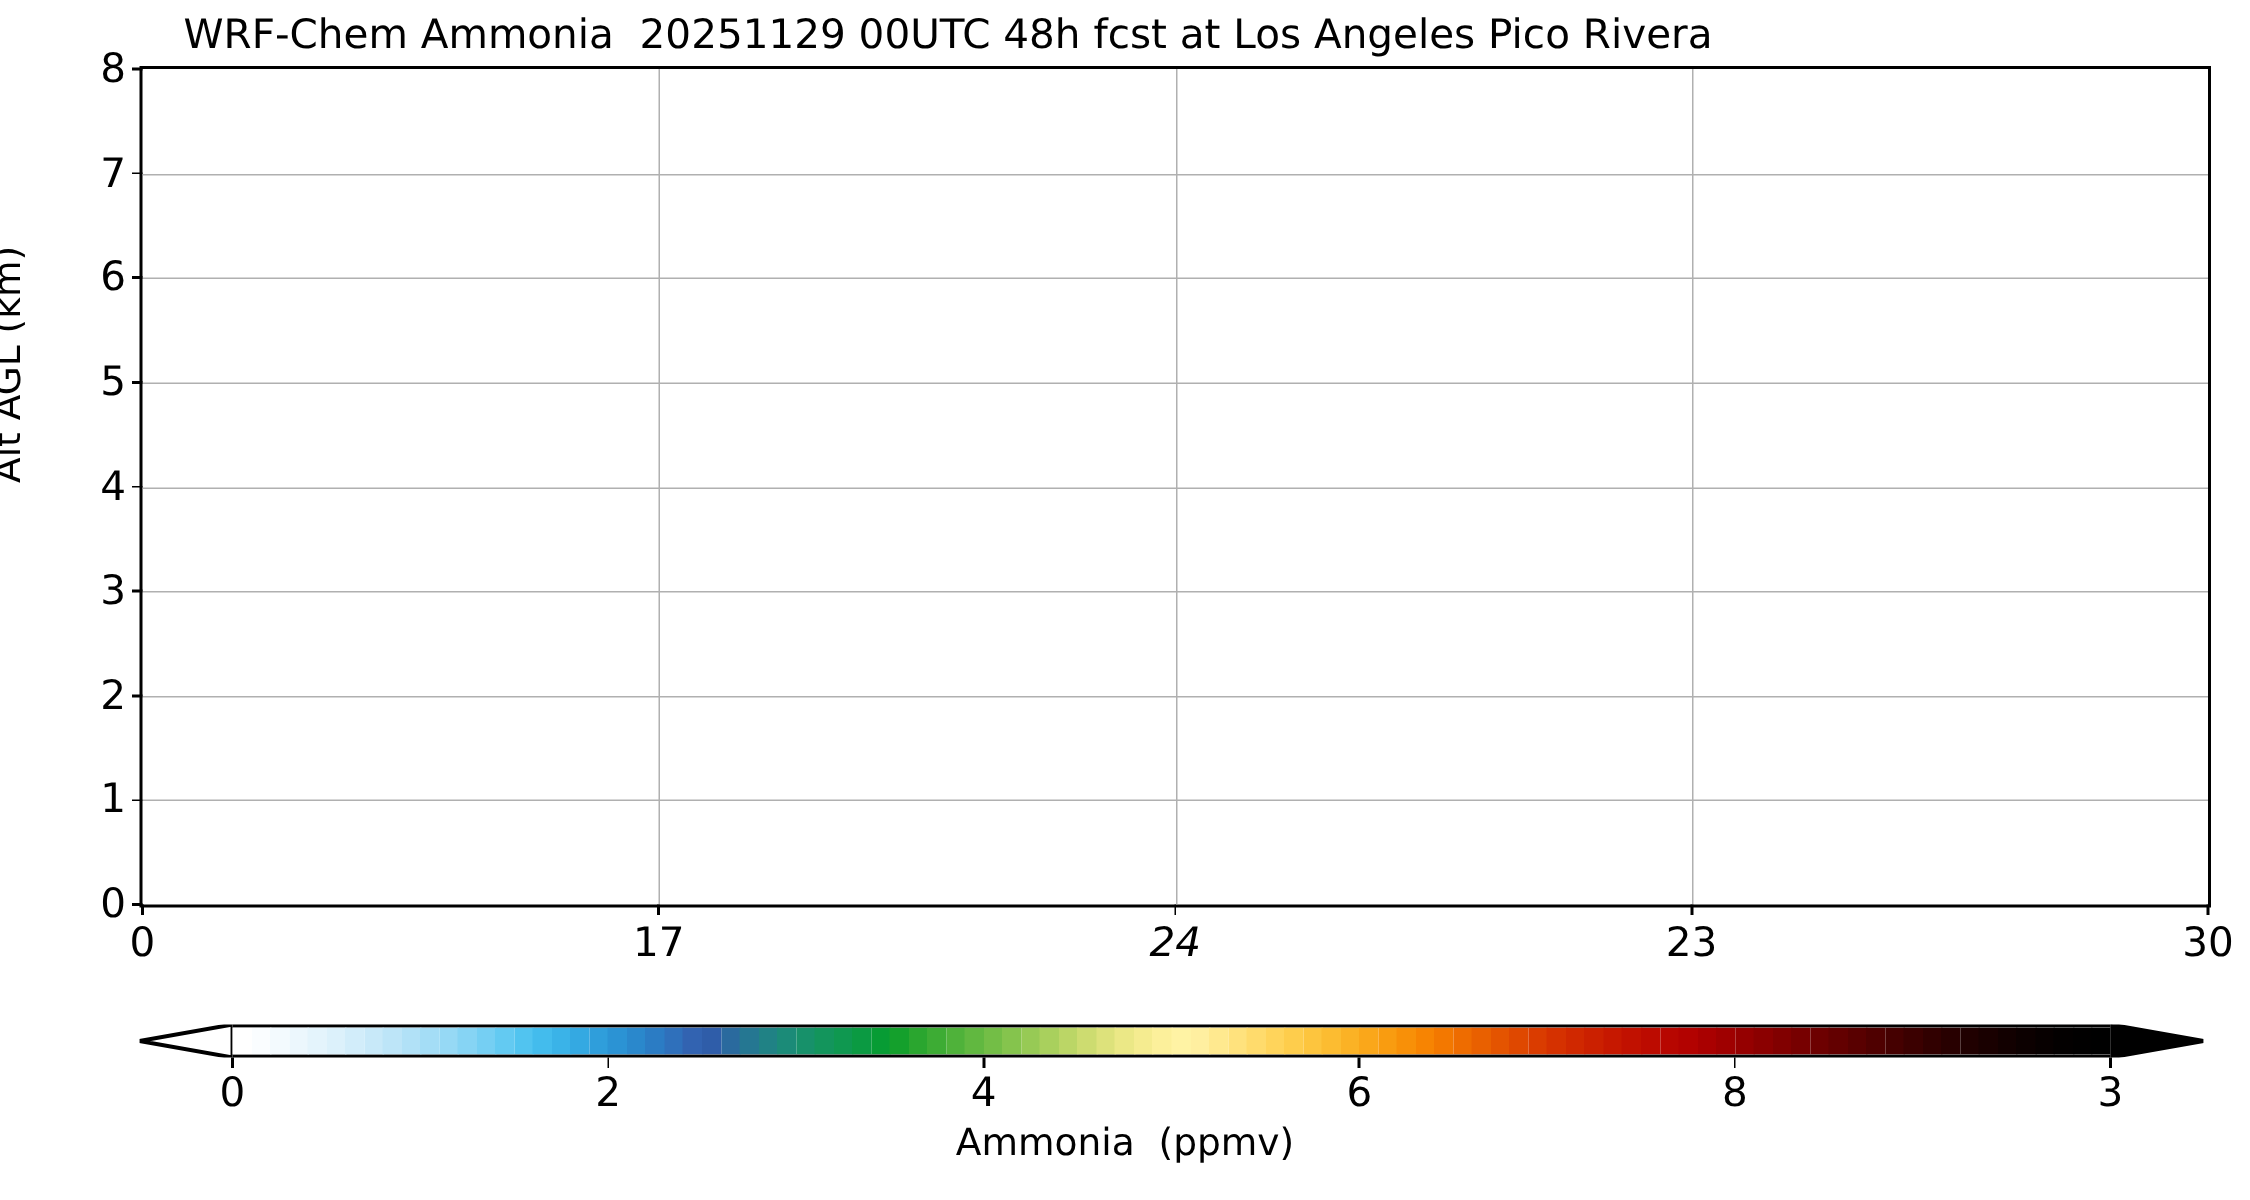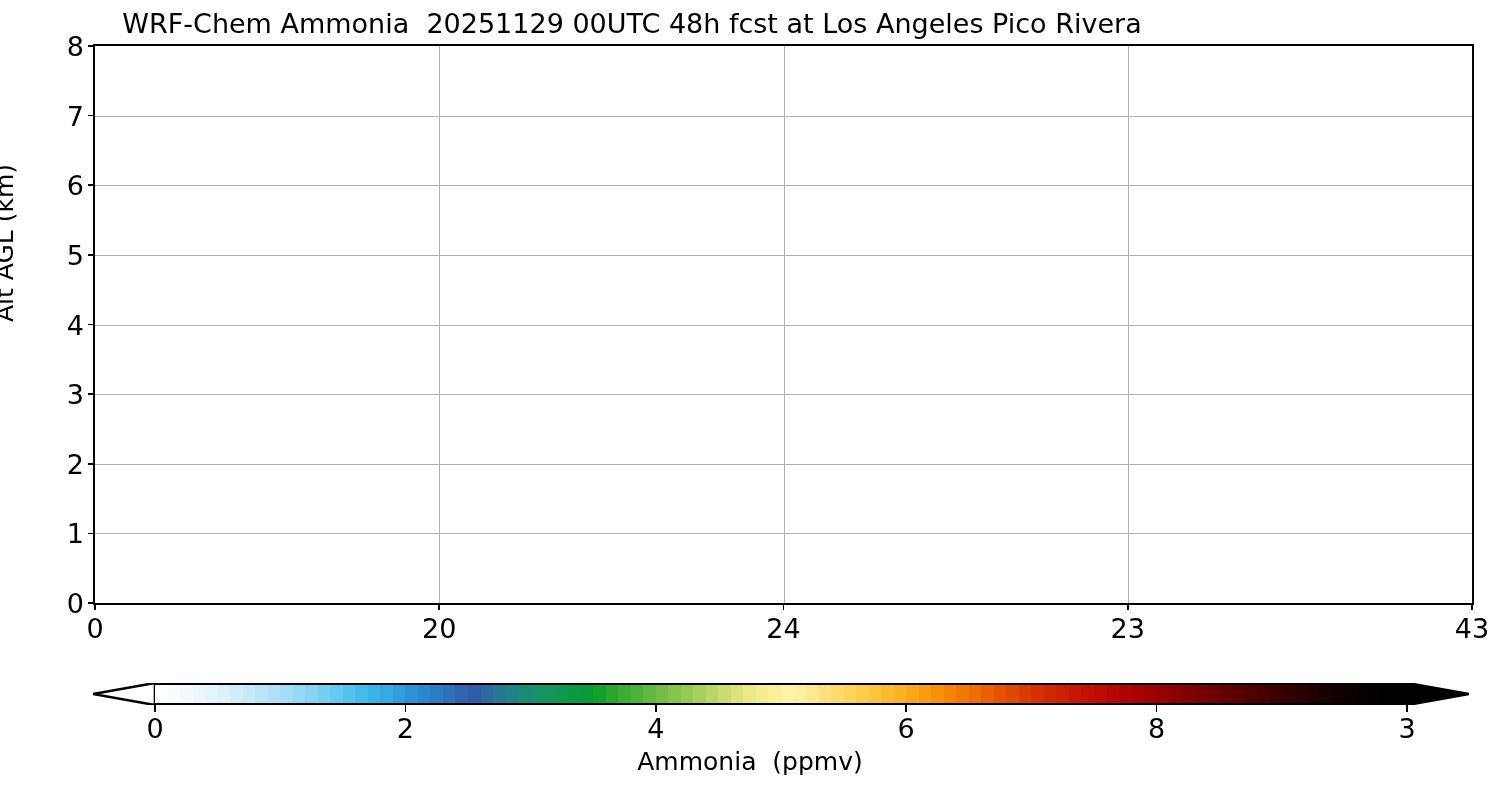--- a/index.html
+++ b/index.html
@@ -224,27 +224,27 @@
         <div class="ytick-label" style="top: 139.25px;">6</div>
         <div class="ytick-mark" style="top: 68.825px;"></div>
         <div class="ytick-label" style="top: 69.625px;">7</div>
         <div class="ytick-mark" style="top: -0.8px;"></div>
         <div class="ytick-label" style="top: 0px;">8</div>
       </div>
     <div id="xtick-layer">
         <div class="xtick-mark" style="left: -0.8px;"></div>
         <div class="xtick-label" style="left: 0px;">0</div>
         <div class="xtick-mark" style="left: 343.45px;"></div>
-        <div class="xtick-label" style="left: 344.25px;">20</div>
+        <div class="xtick-label" style="left: 344.25px;">17</div>
         <div class="xtick-mark" style="left: 687.7px;"></div>
-        <div class="xtick-label" style="left: 688.5px;">24</div>
+        <div class="xtick-label" style="left: 688.5px; font-style: italic;">24</div>
         <div class="xtick-mark" style="left: 1031.95px;"></div>
         <div class="xtick-label" style="left: 1032.75px;">23</div>
         <div class="xtick-mark" style="left: 1376.2px;"></div>
-        <div class="xtick-label" style="left: 1377px;">43</div>
+        <div class="xtick-label" style="left: 1377px;">30</div>
       </div>
   </div>
 
   <div id="ylabel">Alt AGL (km)</div>
 
   <div id="colorbar-wrap">
     <svg id="cbar-arrow-left" viewBox="0 0 62 22" preserveAspectRatio="none">
       <polygon id="cbar-arrow-left-poly" points="62,0 62,22 0,11" stroke="#000000" stroke-width="2.6" stroke-linejoin="miter" fill="#ffffff"></polygon>
     </svg>
     <div id="colorbar-body">

